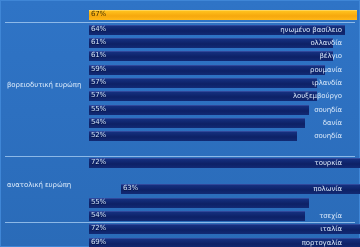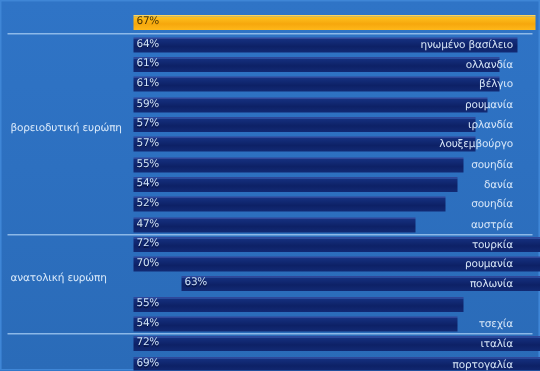--- a/index.html
+++ b/index.html
@@ -173,43 +173,29 @@
       <span class="bar-value">54%</span>
       <span class="row-label">δανία</span>
     </div>
     <div class="row" style="top: 129.2px;">
       <div class="bar-track">
         <div class="bar" style="width: 207.948px;"></div>
       </div>
       <span class="bar-value">52%</span>
       <span class="row-label">σουηδία</span>
     </div>
-    <div class="row" style="top: 142.5px;">
-      <div class="bar-track">
-        <div class="bar" style="width: 187.953px;"></div>
-      </div>
-      <span class="bar-value">47%</span>
-      <span class="row-label">αυστρία</span>
-    </div>
     <span class="group-label" style="top: 80.3px;">βορειοδυτική ευρώπη</span>
     <div class="group-divider" style="top: 154.8px;"></div>
     <div class="row" style="top: 155.8px;">
       <div class="bar-track">
         <div class="bar" style="width: 287.928px;"></div>
       </div>
       <span class="bar-value">72%</span>
       <span class="row-label">τουρκία</span>
     </div>
-    <div class="row" style="top: 169.1px;">
-      <div class="bar-track">
-        <div class="bar" style="width: 279.93px;"></div>
-      </div>
-      <span class="bar-value">70%</span>
-      <span class="row-label">ρουμανία</span>
-    </div>
     <div class="row" style="top: 182.4px; margin-left: 32px;">
       <div class="bar-track">
         <div class="bar" style="width: 251.937px;"></div>
       </div>
       <span class="bar-value">63%</span>
       <span class="row-label">πολωνία</span>
     </div>
     <div class="row" style="top: 195.7px;">
       <div class="bar-track">
         <div class="bar" style="width: 219.945px;"></div>

